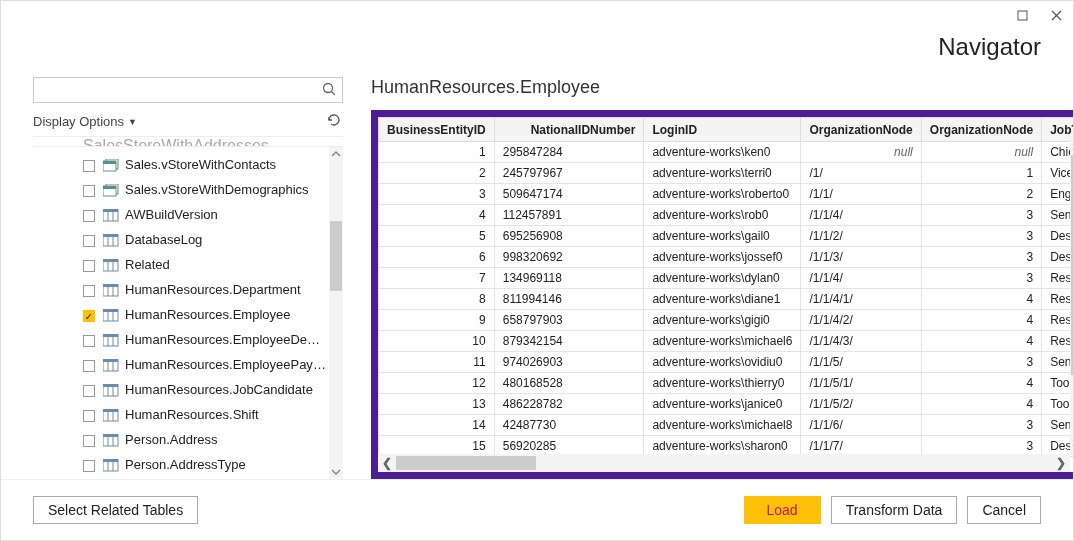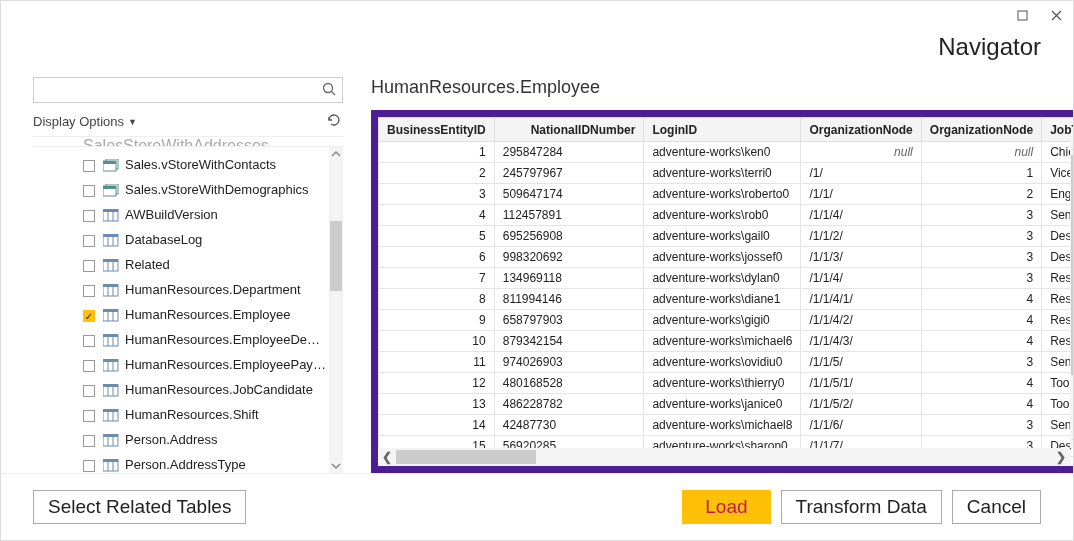--- a/index.html
+++ b/index.html
@@ -44,21 +44,21 @@
     .right-scroll-v { position: absolute; right: 0; top: 24px; bottom: 18px; width: 14px; background: #f4f4f4; display: flex; flex-direction: column; align-items: center; }
     .right-scroll-v .arr { height: 14px; width: 100%; display: flex; align-items: center; justify-content: center; color: #666; font-size: 10px; }
     .right-scroll-v .track { flex: 1; width: 100%; position: relative; }
     .right-scroll-v .thumb { position: absolute; top: 0; left: 1px; right: 1px; height: 220px; background: #ccc; }
     .right-scroll-h { position: absolute; left: 0; right: 14px; bottom: 0; height: 18px; background: #f4f4f4; display: flex; align-items: center; }
     .right-scroll-h .arr { width: 18px; height: 100%; display: flex; align-items: center; justify-content: center; color: #666; font-size: 12px; font-weight: bold; }
     .right-scroll-h .track { flex: 1; height: 100%; position: relative; }
     .right-scroll-h .thumb { position: absolute; left: 0; top: 2px; bottom: 2px; width: 140px; background: #ccc; }
     .grid .lastrow td { color: #999; }
     .footer { display: flex; justify-content: space-between; align-items: center; padding: 16px 32px; border-top: 1px solid #eee; }
-    .btn { border: 1px solid #aaa; background: #fff; padding: 5px 14px; font-size: 19px; cursor: pointer; color: #222; }
+    .btn { border: 1px solid #aaa; background: #fff; padding: 5px 14px; font-size: 14px; cursor: pointer; color: #222; }
     .btn.primary { background: #FFC107; border-color: #FFC107; color: #be185d; padding: 5px 22px; }
     .footer-right { display: flex; gap: 10px; }
     svg.table-svg .body { fill: #fff; stroke: #6a8caf; stroke-width: 1; }
     svg.table-svg .hdr { fill: #6a8caf; }
     svg.view-svg .body { fill: #fff; stroke: #5a8f8f; stroke-width: 1; }
     svg.view-svg .hdr { fill: #5a8f8f; }
     svg.view-svg .back { fill: none; stroke: #5a8f8f; stroke-width: 1; }
   </style>
 </head>
 <body>

